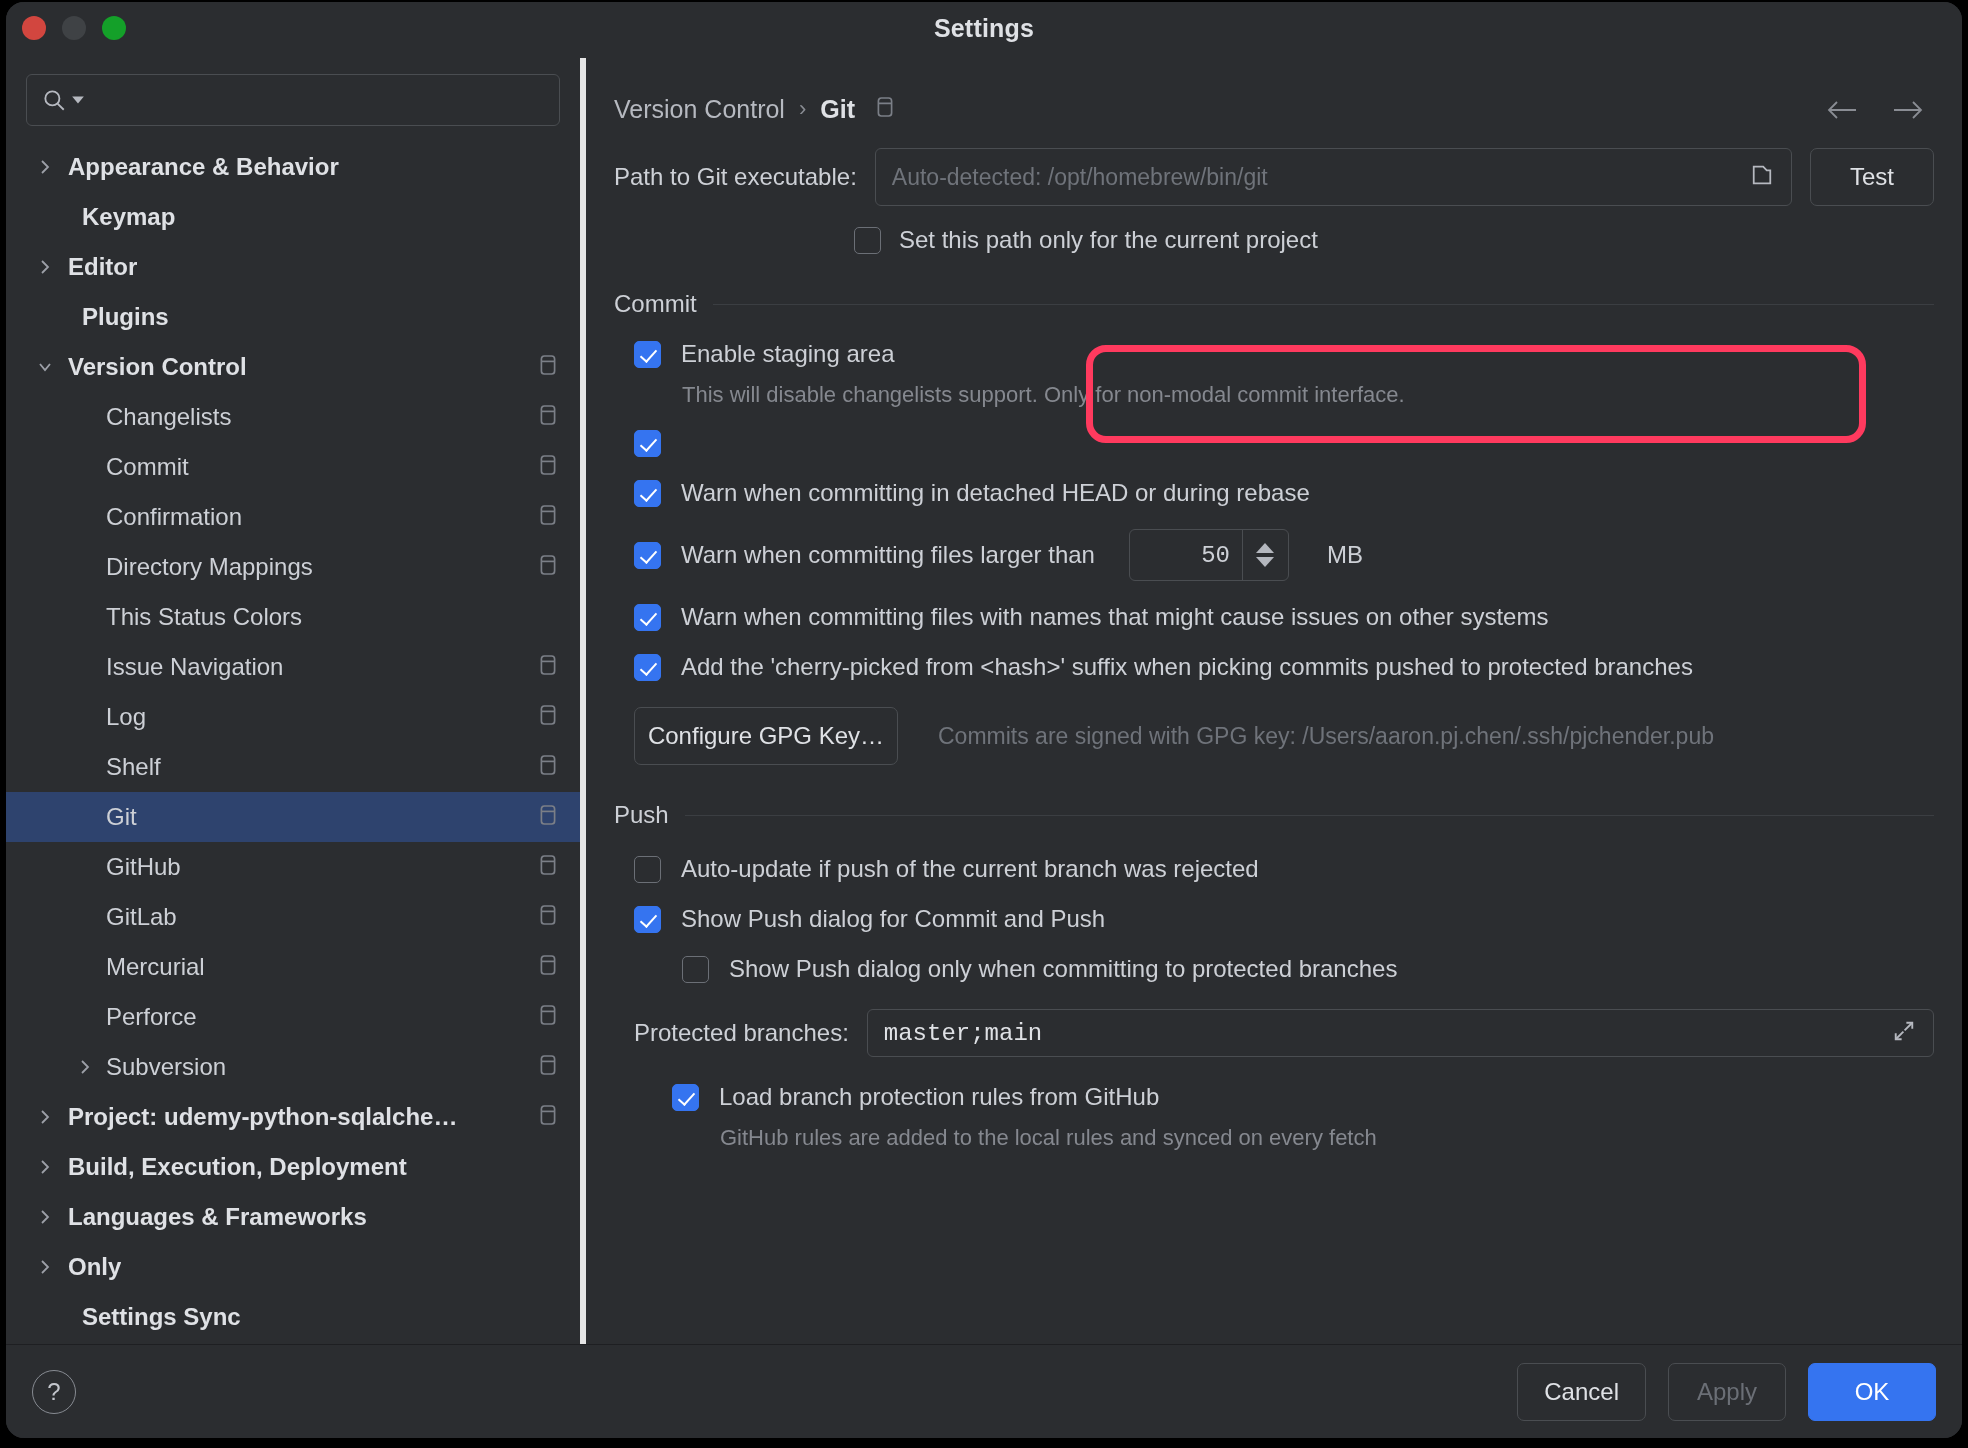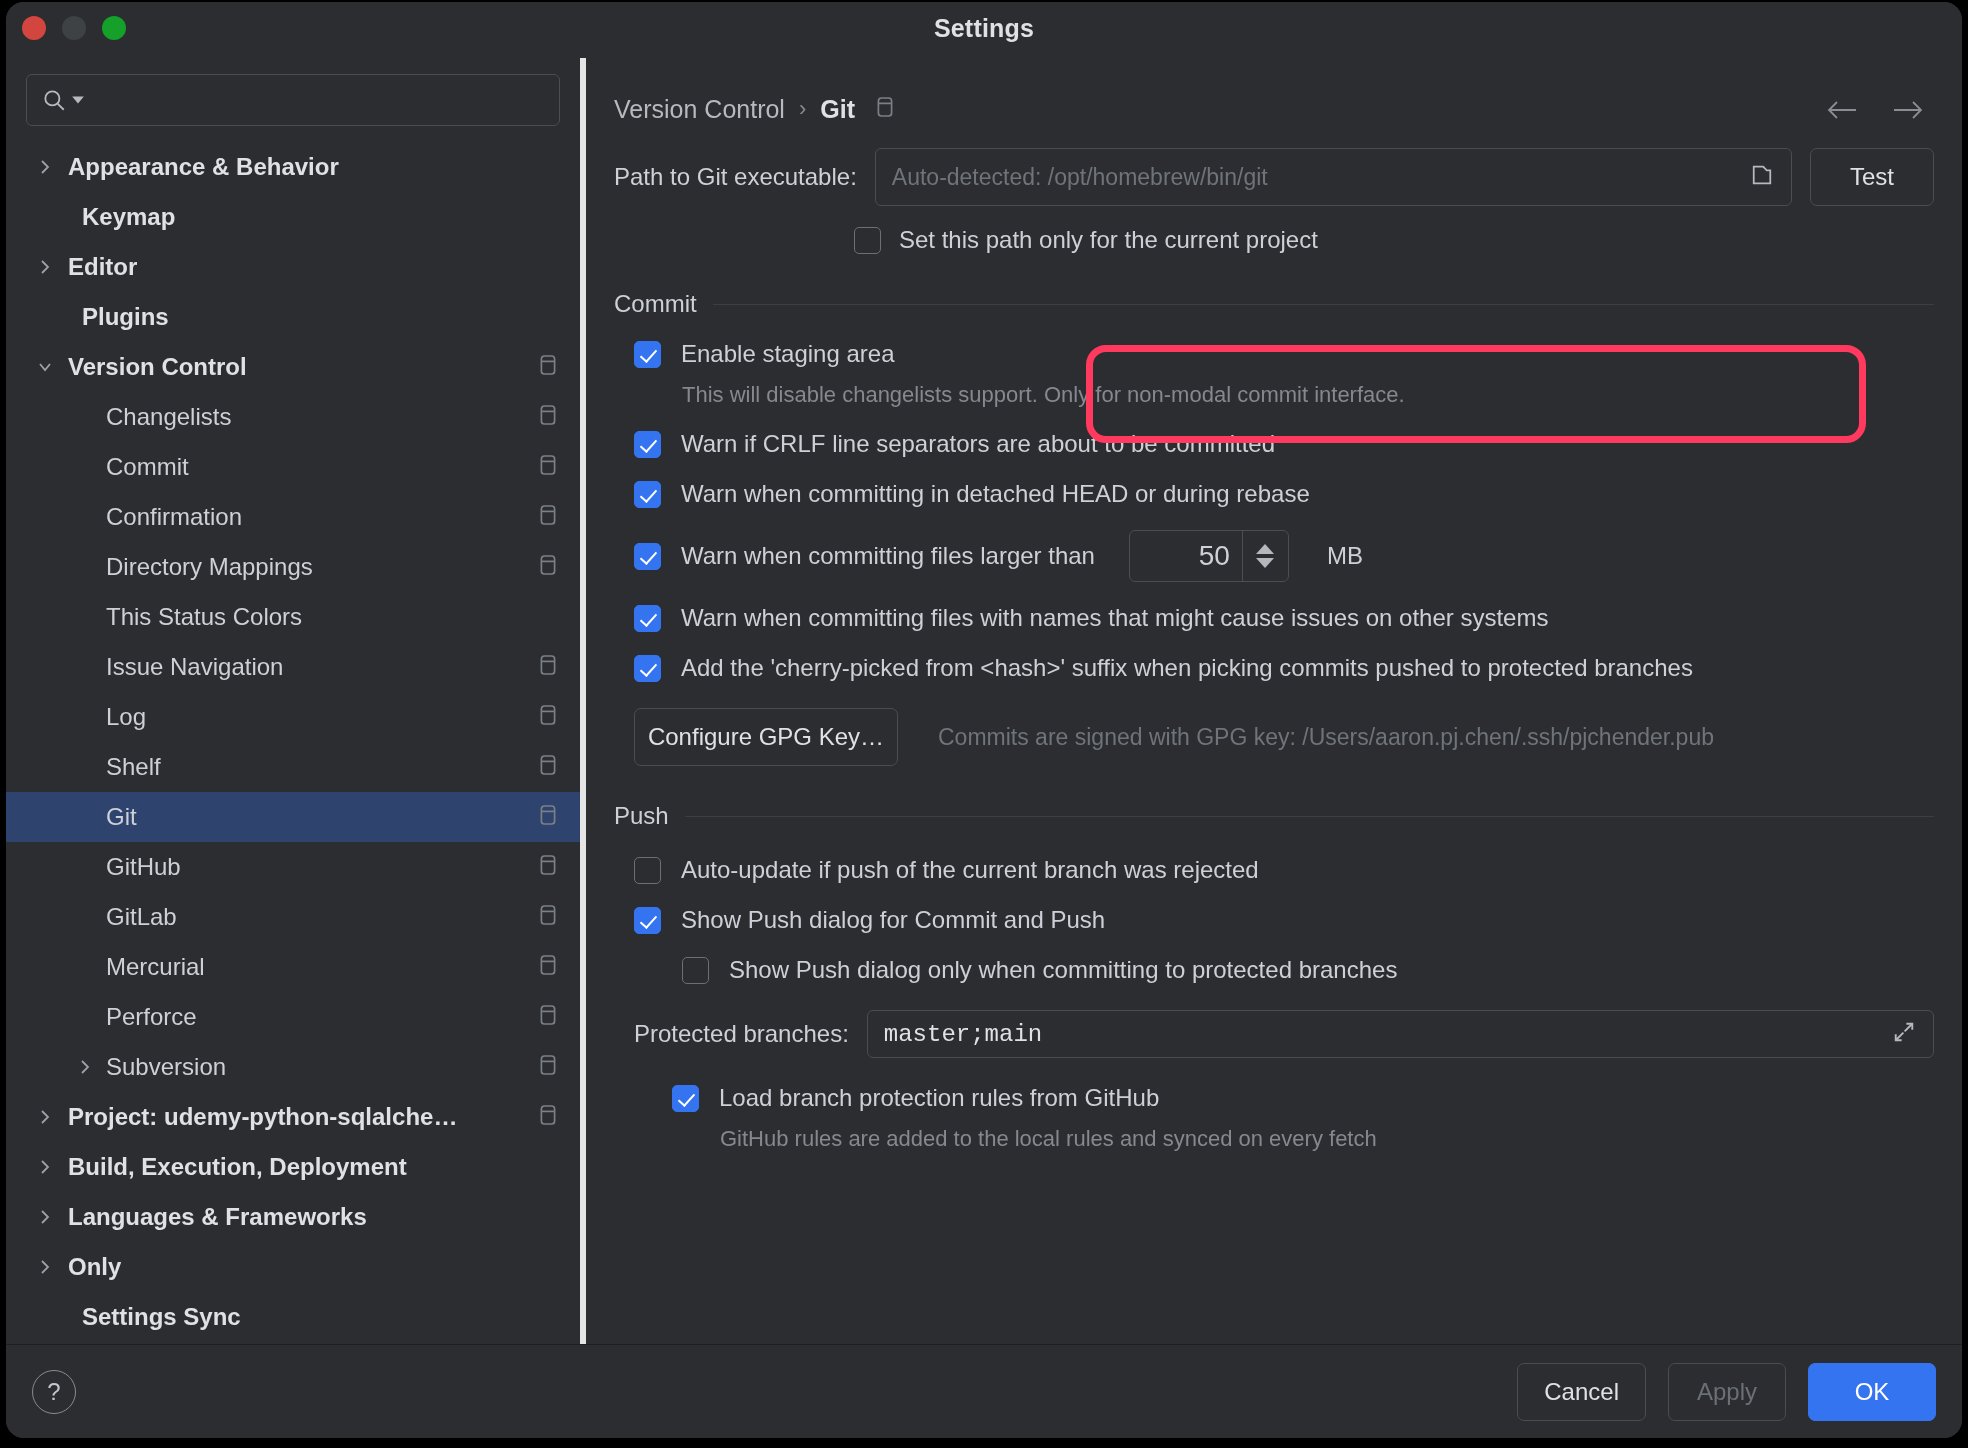--- a/index.html
+++ b/index.html
@@ -199,21 +199,21 @@
     height: 52px; width: 160px;
     border: 1px solid #4a4d51;
     border-radius: 6px;
     margin-left: 14px;
     overflow: hidden;
     background: #2b2d30;
   }
   .spinner-val {
     flex: 1; display: flex; align-items: center; justify-content: flex-end;
     padding-right: 12px;
-    font-size: 28px; color: #cdd0d6;
+    font-size: 24px; color: #cdd0d6; font-family: Liberation Mono, monospace;
   }
   .spinner-btns {
     width: 46px; flex: 0 0 46px;
     border-left: 1px solid #4a4d51;
     display: flex; flex-direction: column;
     align-items: center; justify-content: center;
     gap: 4px;
   }
   .tri-up { width: 0; height: 0; border-left: 9px solid transparent; border-right: 9px solid transparent; border-bottom: 10px solid #b4b7be; }
   .tri-dn { width: 0; height: 0; border-left: 9px solid transparent; border-right: 9px solid transparent; border-top: 10px solid #b4b7be; }
@@ -541,21 +541,20 @@
           <div class="cb-row">
             <span class="cb on"></span>
             <span class="cb-label">Enable staging area</span>
           </div>
           <div class="desc">This will disable changelists support. Only for non-modal commit interface.</div>
         </div>
 
         <div class="list">
           <div class="cb-row">
             <span class="cb on"></span>
-            <span class="cb-label">Warn if CRLF line separators are about to be committed</span>
           </div>
           <div class="cb-row">
             <span class="cb on"></span>
             <span class="cb-label">Warn when committing in detached HEAD or during rebase</span>
           </div>
           <div class="cb-row">
             <span class="cb on"></span>
             <span class="cb-label">Warn when committing files larger than</span>
             <span class="spinner">
               <span class="spinner-val">50</span>

